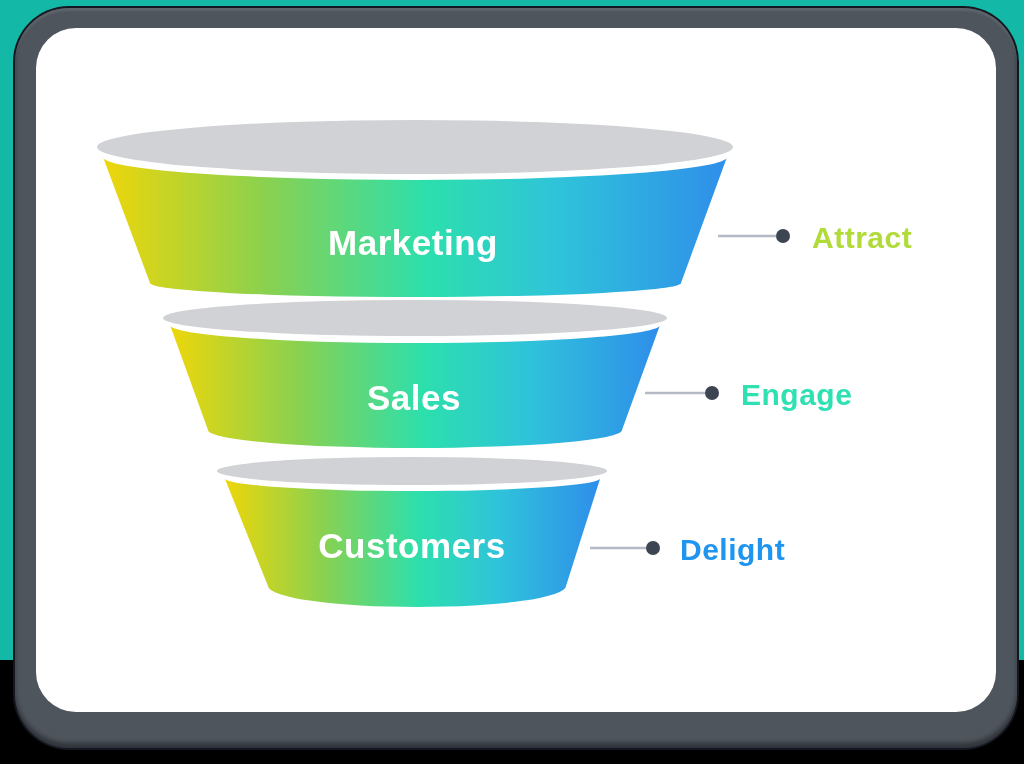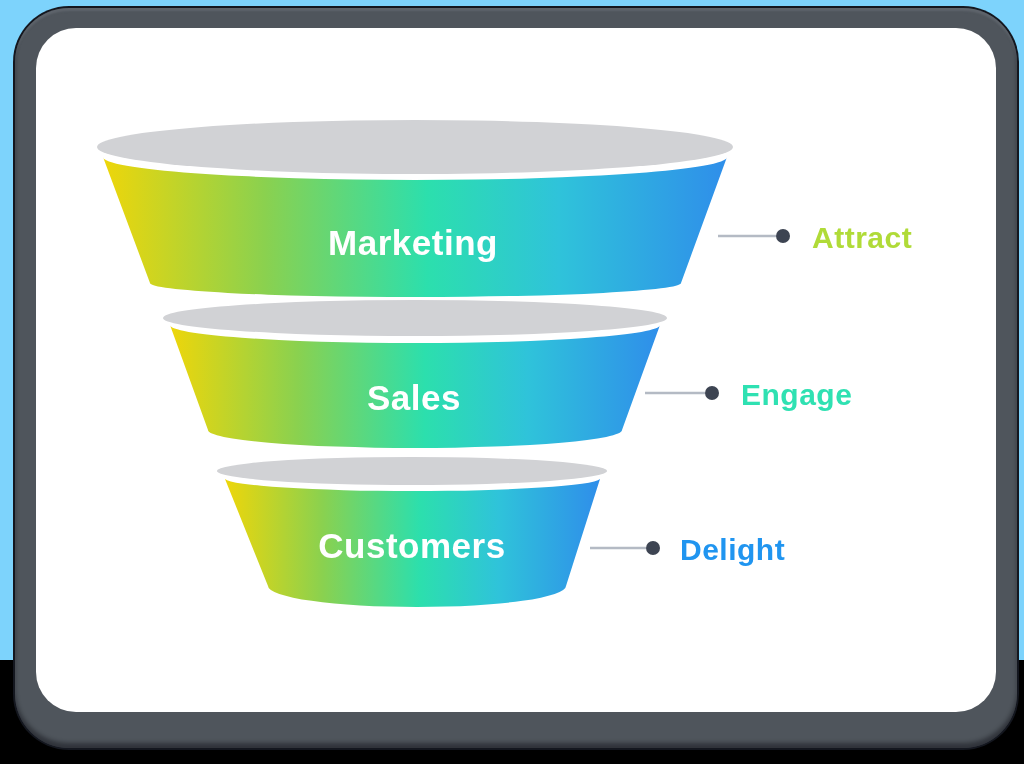--- a/index.html
+++ b/index.html
@@ -3,21 +3,21 @@
 <meta charset="utf-8">
 <style>
   html,body { margin:0; padding:0; }
   body {
     width:1024px; height:764px;
     background:#000000;
     font-family:"Liberation Sans", sans-serif;
     overflow:hidden;
   }
   .page {
-    position:relative; width:1024px; height:660px; background:#7dd3fc;
+    position:relative; width:1024px; height:660px; background:#14b8a6;
   }
   .card-frame {
     position:absolute; left:15px; top:8px; width:1002px; height:740px;
     background:#4f555c; border-radius:54px;
     box-shadow: inset 0 -5px 4px rgba(10,12,18,0.45), inset 0 3px 2px rgba(110,116,124,0.5), 0 0 0 2px #14171f;
   }
   .card {
     position:absolute; left:36px; top:28px; width:960px; height:684px;
     background:#ffffff; border-radius:40px;
   }

